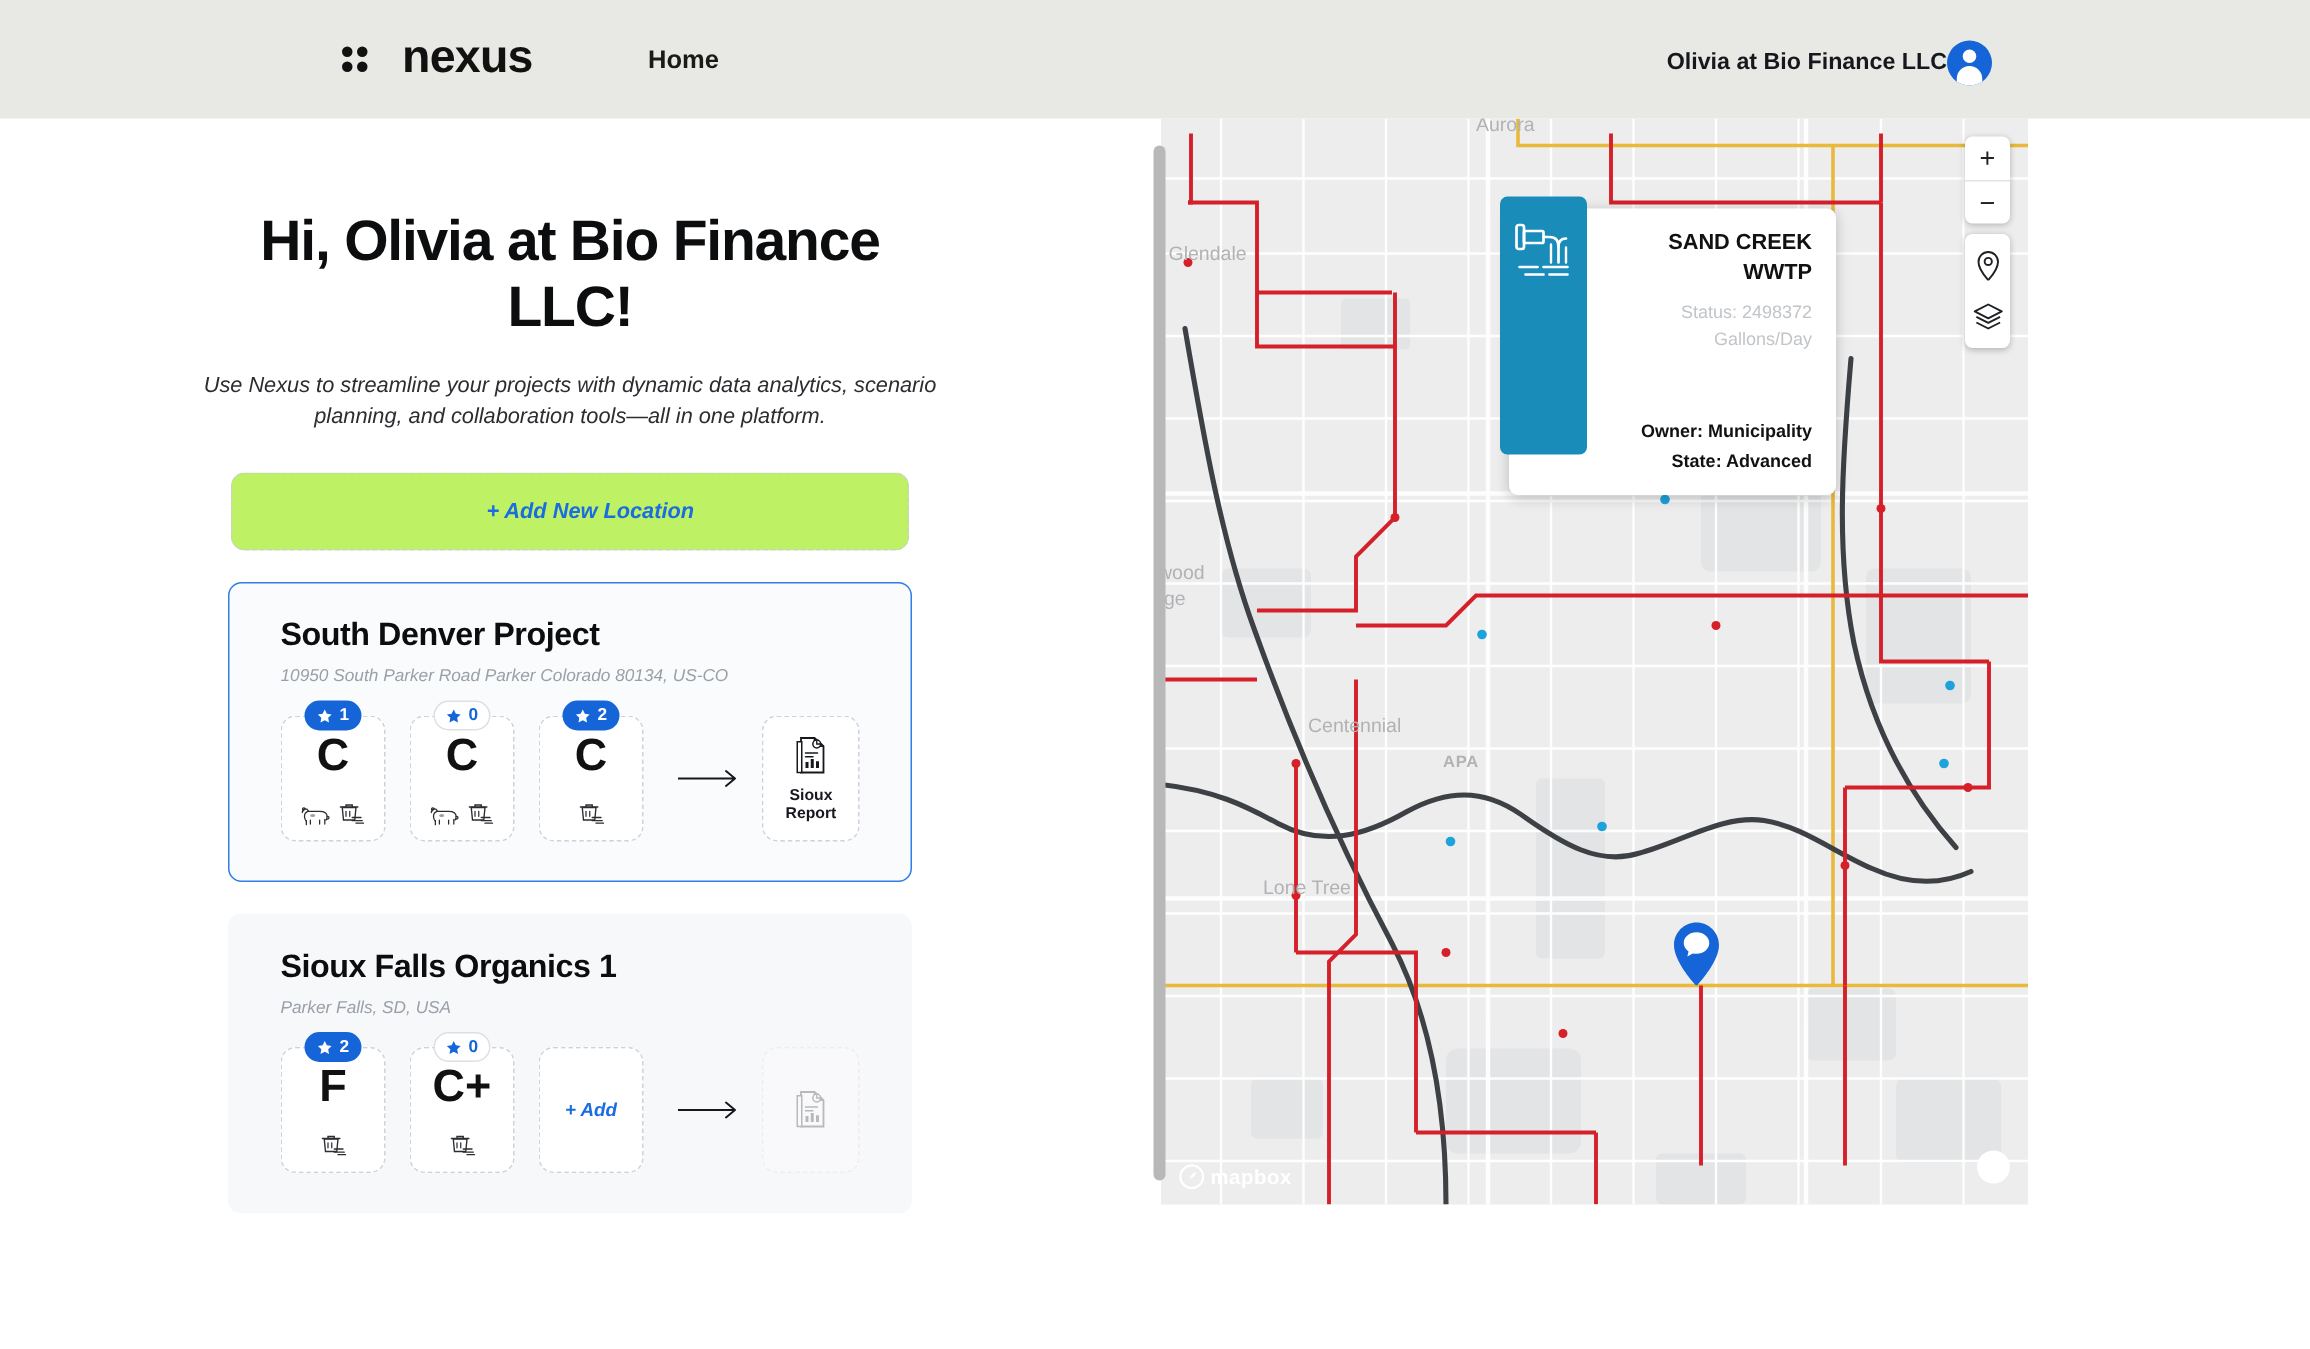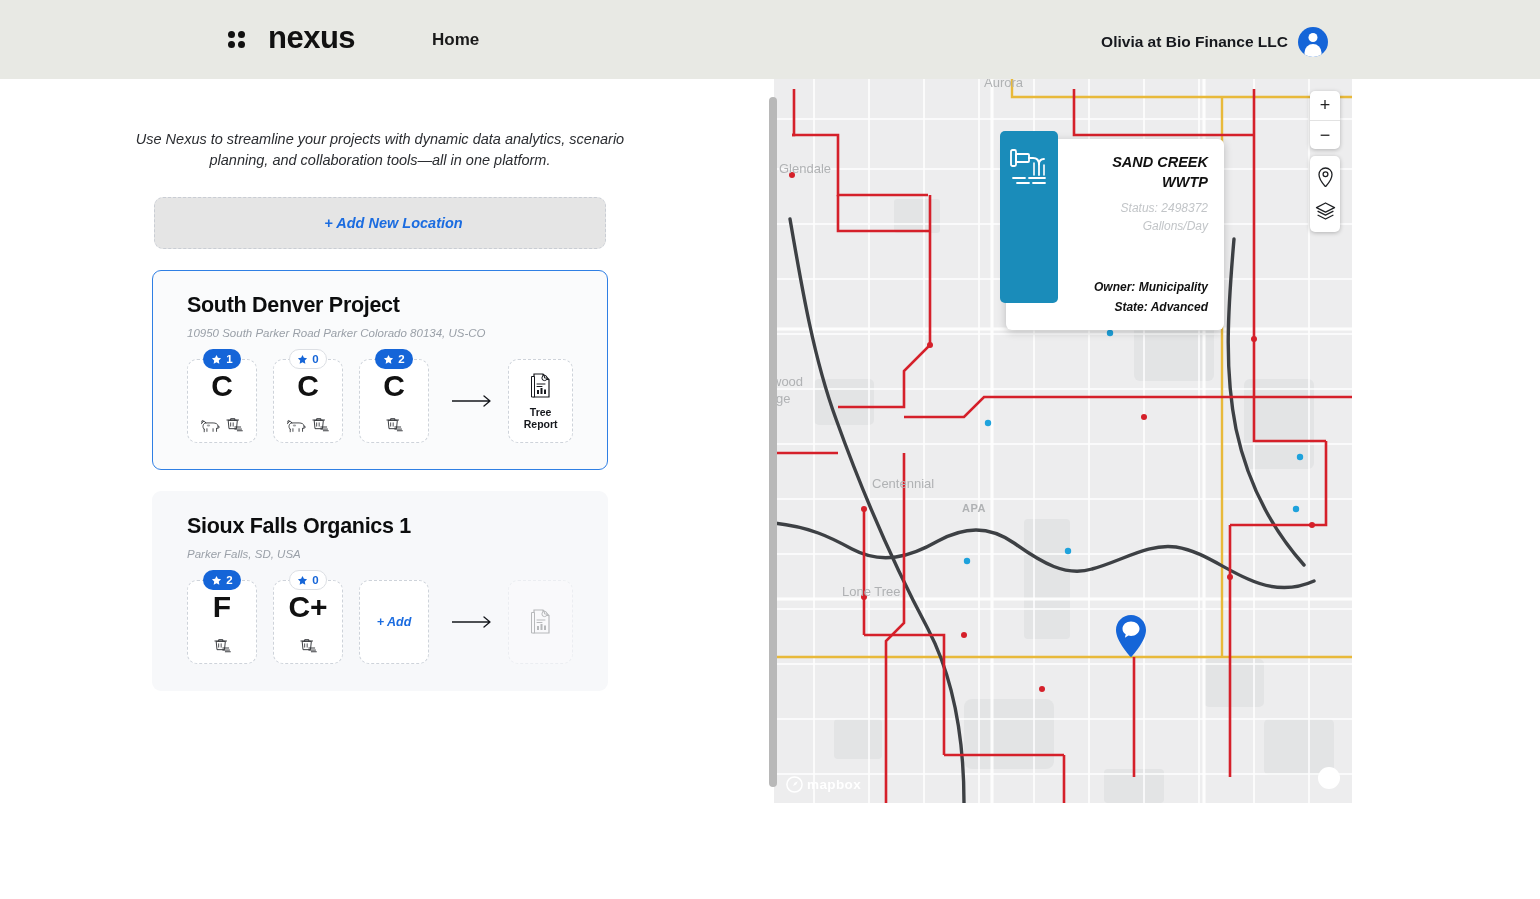--- a/index.html
+++ b/index.html
@@ -30,21 +30,21 @@
     font-size: 31px; font-weight: 700; color: #111111;
     letter-spacing: -0.5px; line-height: 1;
   }
   .nav-home {
     position: absolute; left: 432px; top: 30px;
     font-size: 17px; font-weight: 700; color: #1a1a1a;
     cursor: pointer;
   }
   .user-area {
     position: absolute; right: 212px; top: 27px;
-    display: flex; align-items: center; gap: 10px;
+    display: flex; align-items: center; 
   }
   .user-name { font-size: 15.5px; font-weight: 700; color: #16181d; }
   .avatar {
     width: 30px; height: 30px; border-radius: 50%;
     background: #1565d8; position: relative; overflow: hidden;
     flex: 0 0 30px;
   }
   .avatar::before {
     content:""; position:absolute; left:50%; top:6px; transform:translateX(-50%);
     width:9px; height:9px; border-radius:50%; background:#fff;
@@ -66,21 +66,21 @@
   }
   .subtitle {
     width: 516px; margin: 20px auto 0 auto;
     font-size: 14.5px; font-style: italic; color: #2b2d31;
     text-align: center; line-height: 1.45;
   }
 
   .add-location {
     width: 452px; margin: 26px auto 0 auto; height: 52px;
     border: 1.5px dashed #c9cdd4; border-radius: 9px;
-    background: #e5e5e5;
+    background: #bef264;
     display: flex; align-items: center; justify-content: center;
     font-size: 14.5px; font-weight: 600; font-style: italic;
     color: #1b6ce0; cursor: pointer; padding-left: 27px;
   }
 
   
   .project {
     width: 456px; margin: 21px auto 0 auto;
     background: #f7f8fa; border-radius: 9px;
     padding: 22px 34px 26px 34px;
@@ -191,21 +191,21 @@
     border-radius: 6px; box-shadow: 0 2px 9px rgba(0,0,0,0.22);
     display: flex; z-index: 20; overflow: visible;
   }
   .popup-side {
     position: absolute; left: -6px; top: -8px;
     width: 58px; height: 172px; background: #1a8cba;
     border-radius: 5px;
     display: flex; align-items: flex-start; justify-content: center;
     padding-top: 14px;
   }
-  .popup-body { padding: 14px 16px 14px 82px; min-height: 160px; font-style: italic; }
+  .popup-body { padding: 14px 16px 14px 82px; min-height: 160px; }
   .popup-title {
     font-size: 14.5px; font-weight: 700; color: #111; line-height: 1.35;
   }
   .popup-status {
     margin-top: 8px; font-size: 12px; color: #c2c5c8; line-height: 1.45;
   }
   .popup-meta { margin-top: 43px; font-size: 12px; font-weight: 700; color: #111; line-height: 1.5; }
 
   
   .marker { position: absolute; left: 340px; top: 535px; z-index: 15; cursor: pointer; }
@@ -260,20 +260,21 @@
   </div>
   <div class="nav-home">Home</div>
   <div class="user-area">
     <span class="user-name">Olivia at Bio Finance LLC</span>
     <span class="avatar"></span>
   </div>
 </div>
 
 <div class="left-panel">
 
+  <h1 class="greeting">Hi, Olivia at Bio Finance LLC!</h1>
   <p class="subtitle">Use Nexus to streamline your projects with dynamic data analytics, scenario planning, and collaboration tools—all in one platform.</p>
 
   <div class="add-location">+ Add New Location</div>
 
   <div class="project selected">
     <div class="project-title">South Denver Project</div>
     <div class="project-address">10950 South Parker Road Parker Colorado 80134, US-CO</div>
 
     <div class="grade-row">
 
@@ -365,21 +366,21 @@
           <path d="M3.5 4.5h3V25h-3z" stroke="#16181d" stroke-width="1" fill="#fff"></path>
           <path d="M15 2v5.5h6" stroke="#16181d" stroke-width="1.1" fill="none"></path>
           <circle cx="16.5" cy="6" r="2.6" stroke="#16181d" stroke-width="1" fill="#fff"></circle>
           <path d="M16.5 3.6v2.4h2.2" stroke="#16181d" stroke-width=".9" fill="none"></path>
           <path d="M9 12h8M9 14.5h5" stroke="#16181d" stroke-width="1" stroke-linecap="round"></path>
           <rect x="9" y="18" width="2" height="4" fill="#16181d"></rect>
           <rect x="12.5" y="16" width="2" height="6" fill="#16181d"></rect>
           <rect x="16" y="17.5" width="2" height="4.5" fill="#16181d"></rect>
         </svg>
         <span class="report-label">
-          <span>Tree</span><br><span>Report</span>
+          <span>Sioux</span><br><span>Report</span>
         </span>
       </div>
 
     </div>
   </div>
 
   <div class="project">
     <div class="project-title">Sioux Falls Organics 1</div>
     <div class="project-address">Parker Falls, SD, USA</div>
 

